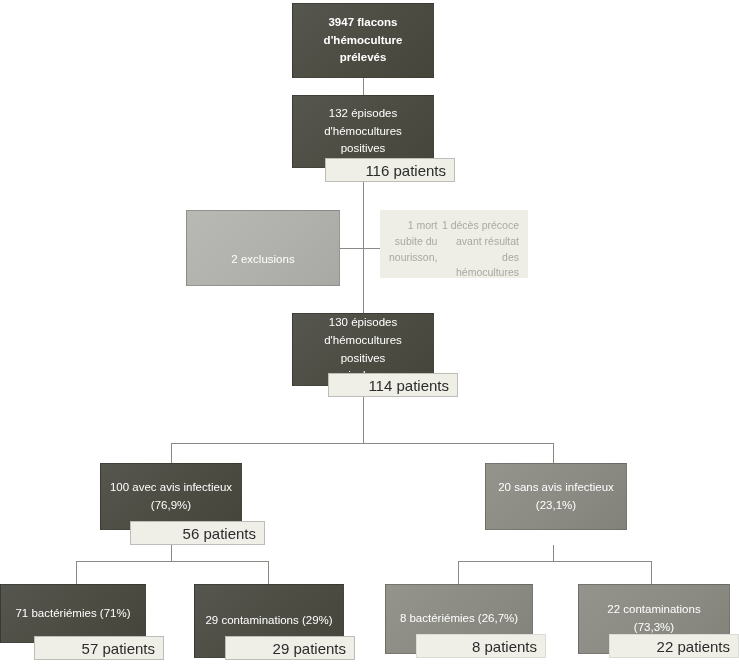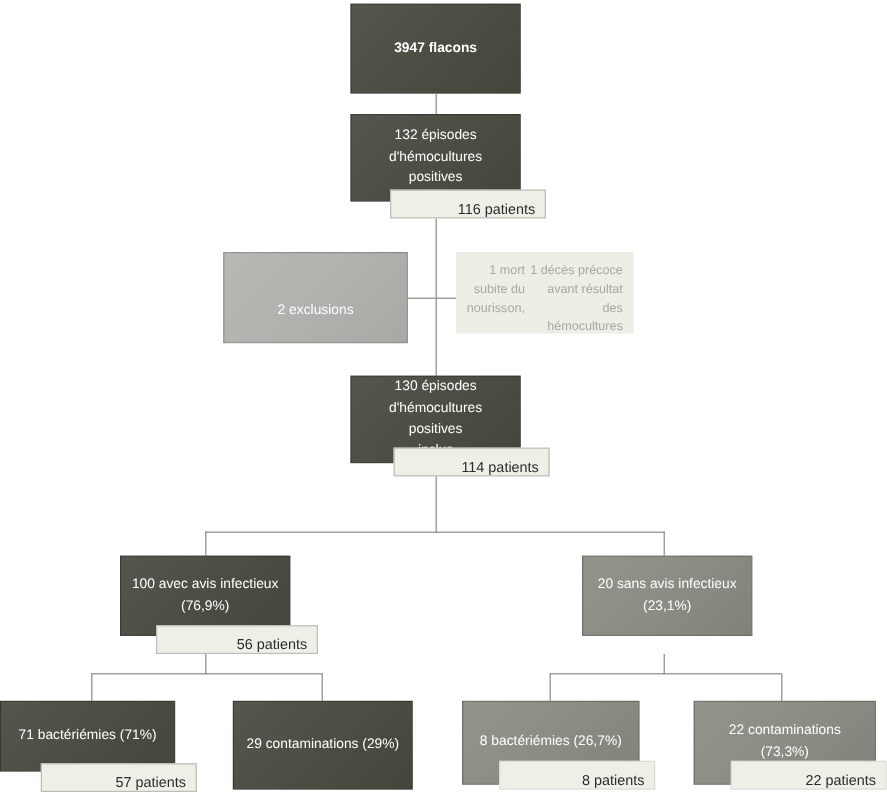--- a/index.html
+++ b/index.html
@@ -50,23 +50,23 @@
     width: 100%;
   }
 
   
   .tag {
     position: absolute;
     box-sizing: border-box;
     background: #efefe8;
     border: 1px solid #bdbdb8;
     color: #2b2b2b;
-    font-size: 12px;
+    font-size: 15px;
     display: flex;
-    align-items: flex-end;
+    align-items: center;
     justify-content: flex-end;
     padding: 0 8px 0 6px;
     z-index: 5;
   }
 
   
   .note {
     position: absolute;
     box-sizing: border-box;
     background: #eeeee7;
@@ -127,20 +127,21 @@
 
   <div class="ln h" style="left:458px; top:561px; width:193px;"></div>
 
   <div class="ln v" style="left:458px; top:561px; height:23px;"></div>
 
   <div class="ln v" style="left:651px; top:561px; height:23px;"></div>
 
   <div class="node dark bold" style="left:292px; top:3px; width:142px; height:75px;">
     <span class="txt">
       <span>3947 flacons</span><br>
+      <span>d'hémoculture prélevés</span>
     </span>
   </div>
 
   <div class="node dark" style="left:292px; top:95px; width:142px; height:73px;">
     <span class="txt">
       <span>132 épisodes</span><br>
       <span>d'hémocultures  positives</span>
     </span>
   </div>
   <div class="tag" style="left:325px; top:158px; width:130px; height:24px;">
@@ -187,20 +188,23 @@
   <div class="node dark" style="left:0px; top:584px; width:146px; height:59px;">
     <span class="txt">71 bactériémies (71%)</span>
   </div>
   <div class="tag" style="left:34px; top:636px; width:130px; height:24px;">
     <span>57 patients</span>
   </div>
 
   <div class="node dark" style="left:194px; top:584px; width:150px; height:74px;">
     <span class="txt">29 contaminations (29%)</span>
   </div>
+  <div class="tag" style="left:225px; top:636px; width:130px; height:24px;">
+    <span>29 patients</span>
+  </div>
 
   <div class="node mid" style="left:385px; top:584px; width:148px; height:70px;">
     <span class="txt">8 bactériémies (26,7%)</span>
   </div>
   <div class="tag" style="left:416px; top:634px; width:130px; height:24px; border-color:#dcdcd6;">
     <span>8 patients</span>
   </div>
 
   <div class="node mid" style="left:578px; top:584px; width:152px; height:70px;">
     <span class="txt">22 contaminations (73,3%)</span>

